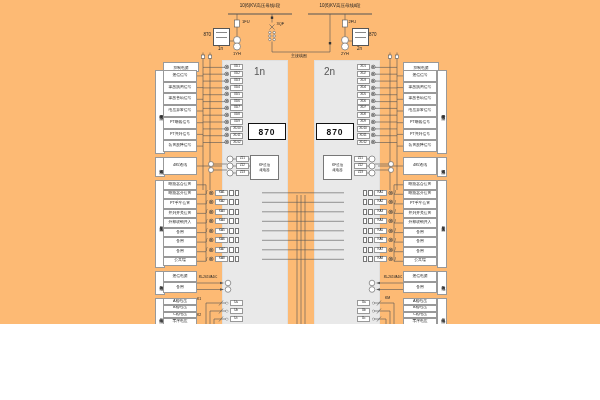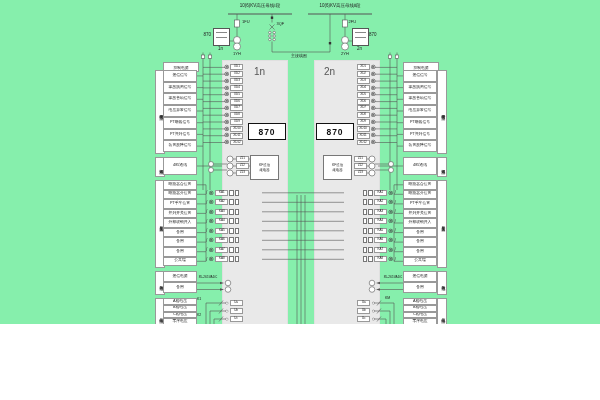--- a/index.html
+++ b/index.html
@@ -1,16 +1,16 @@
 <!DOCTYPE html>
 <html><head>
 <meta charset="utf-8">
 <style>
   html,body{margin:0;padding:0;background:#fff}
-  .canvas{position:relative;width:600px;height:324px;background:#86efac;overflow:hidden;
+  .canvas{position:relative;width:600px;height:324px;background:#fdba74;overflow:hidden;
           font-family:"Liberation Sans",sans-serif;color:#222}
   svg.wires{position:absolute;left:0;top:0}
   .panel{position:absolute;background:#e9e9e9;border:0.5px solid #e0e0e0}
   .lbl{position:absolute;font-size:4px;line-height:1.15;color:#222;white-space:nowrap}
   .c{text-align:center}
   .r{text-align:right}
   .cellcol{position:absolute;display:flex;flex-direction:column}
   .cell{flex:1;border:0.5px solid #999;background:#fff;font-size:3.8px;line-height:1;
         display:flex;align-items:center;justify-content:center;white-space:nowrap;
         overflow:hidden;color:#222}

